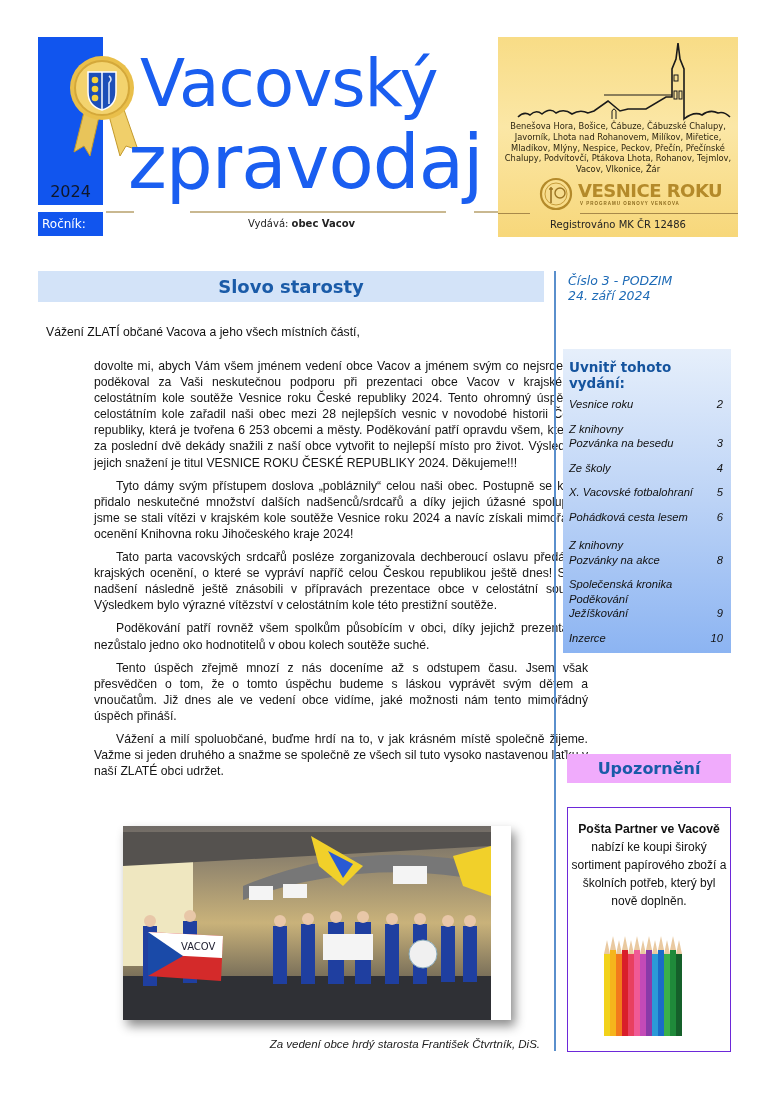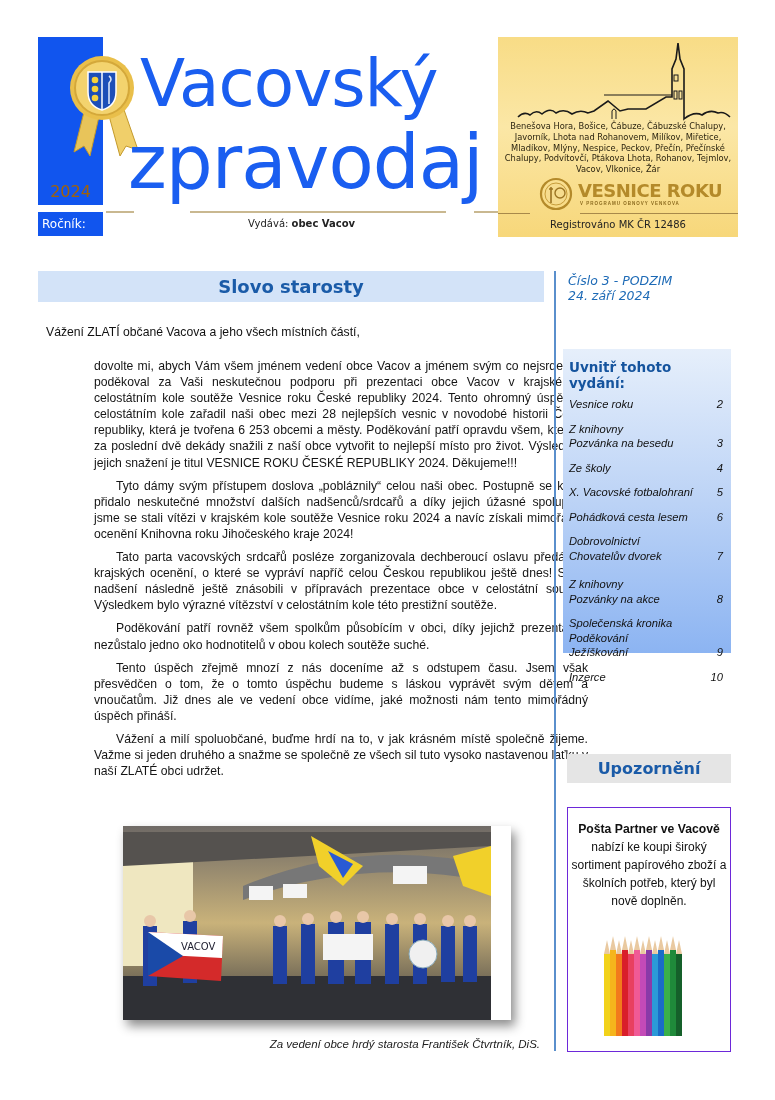--- a/index.html
+++ b/index.html
@@ -1,21 +1,21 @@
 <!DOCTYPE html>
 <html><head>
 <meta charset="utf-8">
 <style>
   * { box-sizing: border-box; margin: 0; padding: 0; }
   html, body { width: 775px; height: 1100px; background: #ffffff; overflow: hidden; }
   body { position: relative; font-family: "Liberation Sans", "DejaVu Sans", sans-serif; color: #111; }
 
   
   .mast-blue { position: absolute; left: 38px; top: 37px; width: 65px; height: 168px; background: #1155ee; }
-  .mast-year { position: absolute; left: 38px; top: 182px; width: 65px; text-align: center; color: #a16207; font-family: "DejaVu Sans", sans-serif; font-size: 16px; }
+  .mast-year { position: absolute; left: 38px; top: 182px; width: 65px; text-align: center; color: #0f172a; font-family: "DejaVu Sans", sans-serif; font-size: 16px; }
   .mast-rocnik { position: absolute; left: 38px; top: 212px; width: 65px; height: 24px; background: #1155ee; color: #fff; font-family: "DejaVu Sans", sans-serif; font-size: 12px; line-height: 24px; padding-left: 4px; }
   .mast-rocnik b { font-weight: bold; }
   .medal { position: absolute; left: 64px; top: 52px; width: 82px; height: 110px; }
   .title-1, .title-2 { position: absolute; color: #1a5ef0; font-family: "DejaVu Sans", sans-serif; letter-spacing: -1px; }
   .title-1 { left: 140px; top: 44px; font-size: 66px; line-height: 80px; }
   .title-2 { left: 128px; top: 122px; font-size: 74px; line-height: 80px; }
   .rule { position: absolute; height: 2px; background: #c9b890; top: 211px; }
   .vydava { position: absolute; left: 248px; top: 218px; font-family: "DejaVu Sans", sans-serif; font-size: 10px; color: #222; }
   .vydava b { font-weight: bold; }
 
@@ -41,21 +41,21 @@
 
   
   .vline { position: absolute; left: 554px; top: 271px; width: 2px; height: 780px; background: #5a8fcc; }
   .issue { position: absolute; left: 568px; top: 273px; font-family: "DejaVu Sans", sans-serif; font-style: italic; font-size: 12.5px; line-height: 15px; color: #1d6ab6; }
   .toc { position: absolute; left: 563px; top: 349px; width: 168px; height: 304px; background: linear-gradient(180deg, #e6effb 0%, #bcd3f6 50%, #8cb4f2 100%); padding: 10px 6px 0 6px; }
   .toc-title { font-family: "DejaVu Sans", sans-serif; font-weight: bold; font-size: 13.5px; color: #15549e; margin-bottom: 6px; }
   .toc-item { display: flex; justify-content: space-between; align-items: flex-end; font-family: "Liberation Sans", sans-serif; font-style: italic; font-size: 11.2px; line-height: 14.5px; color: #111; margin-bottom: 10px; }
   .toc-item .lbl { white-space: pre-line; }
   .toc-item .pg { padding-right: 2px; }
 
-  .notice-head { position: absolute; left: 567px; top: 754px; width: 164px; height: 29px; background: #e5e5e5; text-align: center; }
+  .notice-head { position: absolute; left: 567px; top: 754px; width: 164px; height: 29px; background: #f0abfc; text-align: center; }
   .notice-head span { font-family: "DejaVu Sans", sans-serif; font-weight: bold; font-size: 16px; color: #1a5ba8; line-height: 29px; }
   .notice-box { position: absolute; left: 567px; top: 807px; width: 164px; height: 245px; border: 1px solid #6d28d9; text-align: center; padding-top: 14px; }
   .notice-title { font-family: "Liberation Sans", sans-serif; font-weight: bold; font-size: 12.2px; color: #111; }
   .notice-text { font-family: "Liberation Sans", sans-serif; font-size: 12px; line-height: 18px; color: #111; margin-top: 2px; }
   .pencils { position: absolute; left: 36px; top: 128px; width: 94px; height: 100px; }
 </style>
 </head>
 <body>
 
 <div class="mast-blue"></div>
@@ -209,25 +209,20 @@
     <span class="lbl">Ze školy</span>
     <span class="pg">4</span>
   </div>
   <div class="toc-item">
     <span class="lbl">X. Vacovské fotbalohraní</span>
     <span class="pg">5</span>
   </div>
   <div class="toc-item">
     <span class="lbl">Pohádková cesta lesem</span>
     <span class="pg">6</span>
-  </div>
-  <div class="toc-item">
-    <span class="lbl">Dobrovolnictví
-Chovatelův dvorek</span>
-    <span class="pg">7</span>
   </div>
   <div class="toc-item" style="margin-top:14px;">
     <span class="lbl">Z knihovny
 Pozvánky na akce</span>
     <span class="pg">8</span>
   </div>
   <div class="toc-item">
     <span class="lbl">Společenská kronika
 Poděkování
 Ježíškování</span>

